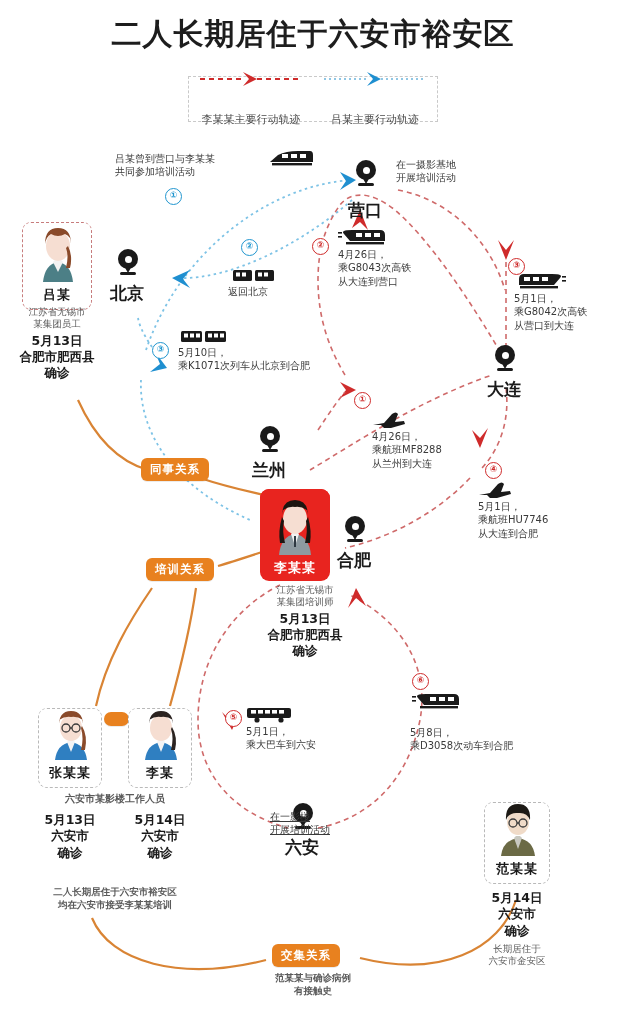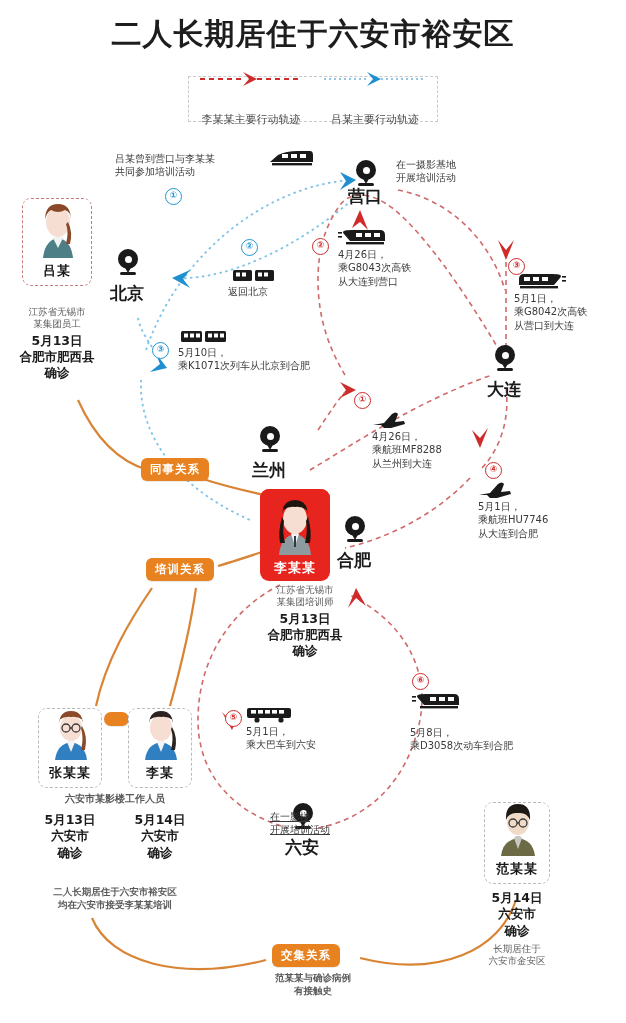--- a/index.html
+++ b/index.html
@@ -175,21 +175,21 @@
       <div class="tip"></div>
       <div class="bar"></div>
   </div>
   <div class="city-name" style="left:110px;top:282px;">北京</div>
 
   <div class="pin abs" style="left:356px;top:160px;">
     <div class="head"></div>
       <div class="tip"></div>
       <div class="bar"></div>
   </div>
-  <div class="city-name" style="left:348px;top:185px;text-align:right;">营口</div>
+  <div class="city-name" style="left:348px;top:199px;text-align:right;">营口</div>
   <div class="note" style="left:396px;top:158px;">
     <div>在一摄影基地</div>
     <div>开展培训活动</div>
   </div>
 
   <div class="pin abs" style="left:495px;top:345px;">
     <div class="head"></div>
       <div class="tip"></div>
       <div class="bar"></div>
   </div>
@@ -336,21 +336,21 @@
     <rect x="27" y="5" width="6" height="4" fill="#fff"></rect>
     <rect x="36" y="5" width="6" height="4" fill="#fff"></rect>
     <rect x="0" y="4" width="4" height="1.6" fill="#1a1a1a"></rect>
     <rect x="0" y="8" width="4" height="1.6" fill="#1a1a1a"></rect>
   </svg>
   <div class="note" style="left:410px;top:712px;margin-top:14px;">
     <div>5月8日，</div>
     <div>乘D3058次动车到合肥</div>
   </div>
 
-  <div class="card" style="left:22px;top:198px;width:70px;height:88px;align-items:center;">
+  <div class="card" style="left:22px;top:222px;width:70px;height:88px;align-items:center;">
     <div class="avatar">
       <svg viewBox="0 0 70 66" width="70" height="66">
         <rect width="70" height="66" fill="#ffffff"></rect>
         <path d="M20 66 Q22 48 35 46 Q48 48 50 66 Z" fill="#4c7f86"></path>
         <path d="M30 46 L35 56 L40 46 L38 44 L32 44 Z" fill="#f2f2f2"></path>
         <ellipse cx="35" cy="30" rx="12" ry="15" fill="#f6ded2"></ellipse>
         <path d="M22 28 Q22 12 35 12 Q48 12 48 28 Q48 20 42 18 Q35 22 28 18 Q23 21 22 28 Z" fill="#8a4a2a"></path>
         <path d="M45 30 Q50 40 47 52 L43 52 Q46 40 43 32 Z" fill="#8a4a2a"></path>
       </svg>
     </div>

